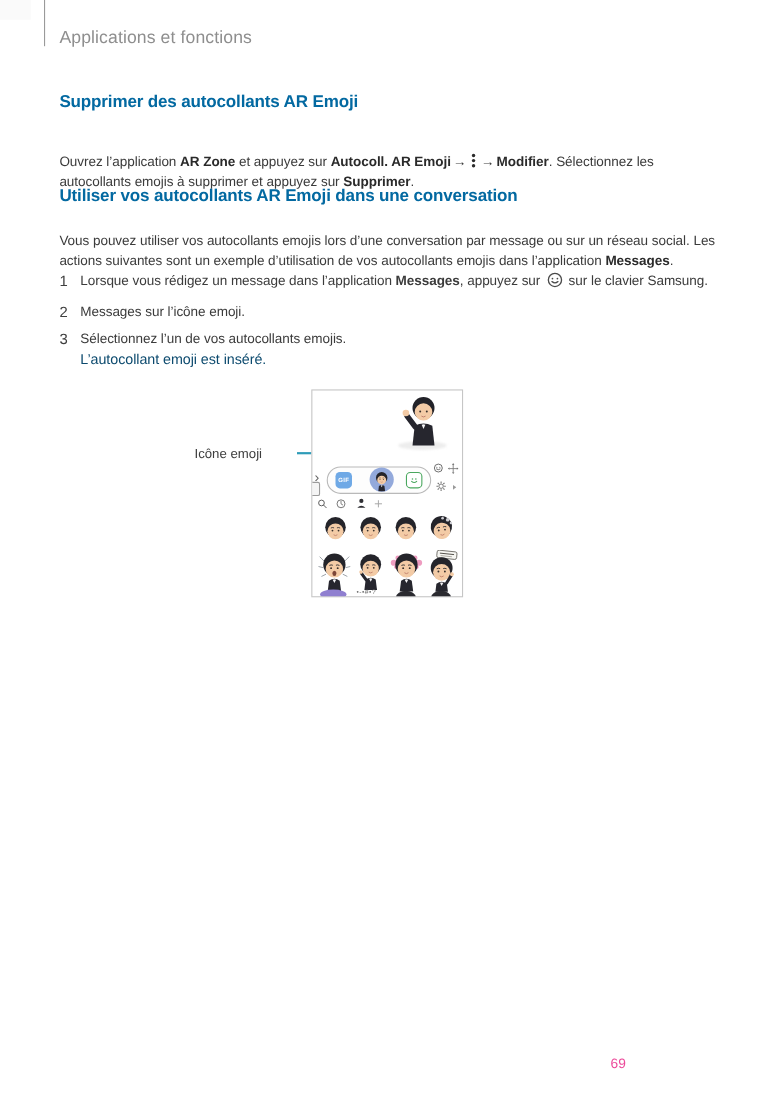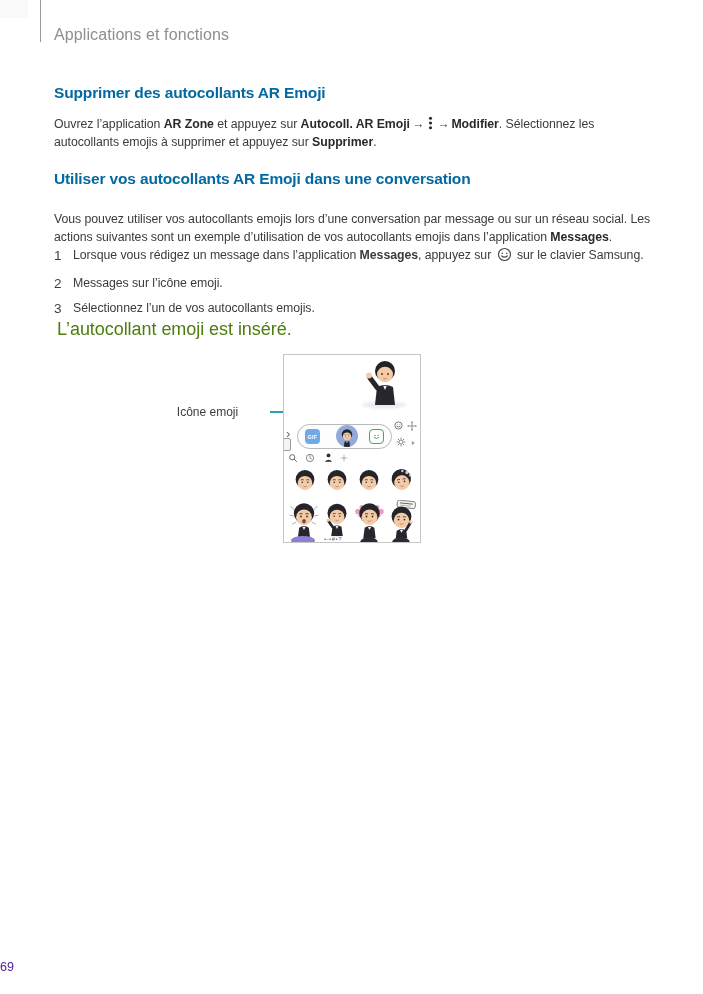--- a/index.html
+++ b/index.html
@@ -13,34 +13,34 @@
   .corner-block{left:0;top:0;width:28px;height:18px;background:#fafafa;}
   .header-rule{left:40px;top:0;width:1px;height:42px;background:#9a9a9a;}
   .header-text{left:54px;top:26px;font-size:16px;color:#8e8e8e;letter-spacing:.1px;}
 
   
   h2{margin:0;font-size:15.5px;font-weight:700;color:#0369a1;letter-spacing:-.15px;}
   .title-1{left:54px;top:84px;}
   .title-2{left:54px;top:170px;}
   .para{font-size:12.3px;line-height:18px;color:#3b3b3b;width:600px;letter-spacing:-.05px;}
   .para b{color:#2a2a2a;}
-  .para-1{left:54px;top:103px;}
+  .para-1{left:54px;top:126px;}
   .para-2{left:54px;top:198px;}
   .arrow{padding:0 2px;color:#3b3b3b;}
 
   
   .vdots{display:inline-block;vertical-align:-2px;margin:0 2px;}
 
   
   .step{left:54px;display:flex;font-size:12.3px;line-height:17px;letter-spacing:-.05px;width:630px;}
   .step-num{width:19px;flex:0 0 19px;font-size:13.5px;color:#3f3f3f;}
   .step-1{top:247px;}
   .step-2{top:275px;}
   .step-3{top:300px;}
-  .step-sub{left:57px;top:319px;font-size:18px;color:#4d7c0f;letter-spacing:-.05px;}
+  .step-sub{left:73px;top:319px;font-size:13px;color:#0c4a6e;letter-spacing:-.05px;}
   .inline-smiley{display:inline-block;vertical-align:-3px;margin:0 2px;}
 
   
   .callout-label{left:150px;top:405px;width:115px;text-align:center;font-size:12px;color:#3d3d3d;}
   .callout-h{left:270px;top:411px;width:76px;height:2px;background:#2e9cb8;}
   .callout-v{left:344px;top:411px;width:2px;height:14px;background:#2e9cb8;}
 
   
   .figure{left:283px;top:354px;width:136px;height:187px;border:1px solid #c6c6c6;background:#ffffff;overflow:hidden;box-sizing:content-box;}
   .fig-item{position:absolute;}
@@ -291,13 +291,13 @@
       <circle cx="27.8" cy="21.5" r="2" fill="#f3cba6"></circle>
     </g>
   </svg>
 
   <div class="fig-item blob" style="left:7px;top:181px;width:24px;height:9px;background:#8f7fd0;"></div>
   <div class="fig-item" style="left:40px;top:181px;font-size:6px;color:#6b6b6b;letter-spacing:.5px;">•-•#•?</div>
   <div class="fig-item blob" style="left:76px;top:182px;width:18px;height:12px;background:#2a2a30;"></div>
   <div class="fig-item blob" style="left:108px;top:182px;width:18px;height:12px;background:#2a2a30;"></div>
 </div>
 
-<div class="abs" style="left:0;top:960px;width:569px;text-align:left;font-size:12.5px;color:#4c1d95;">69</div>
+<div class="abs" style="left:0;top:960px;width:569px;text-align:right;font-size:12.5px;color:#ec4899;">69</div>
 
 </body></html>

